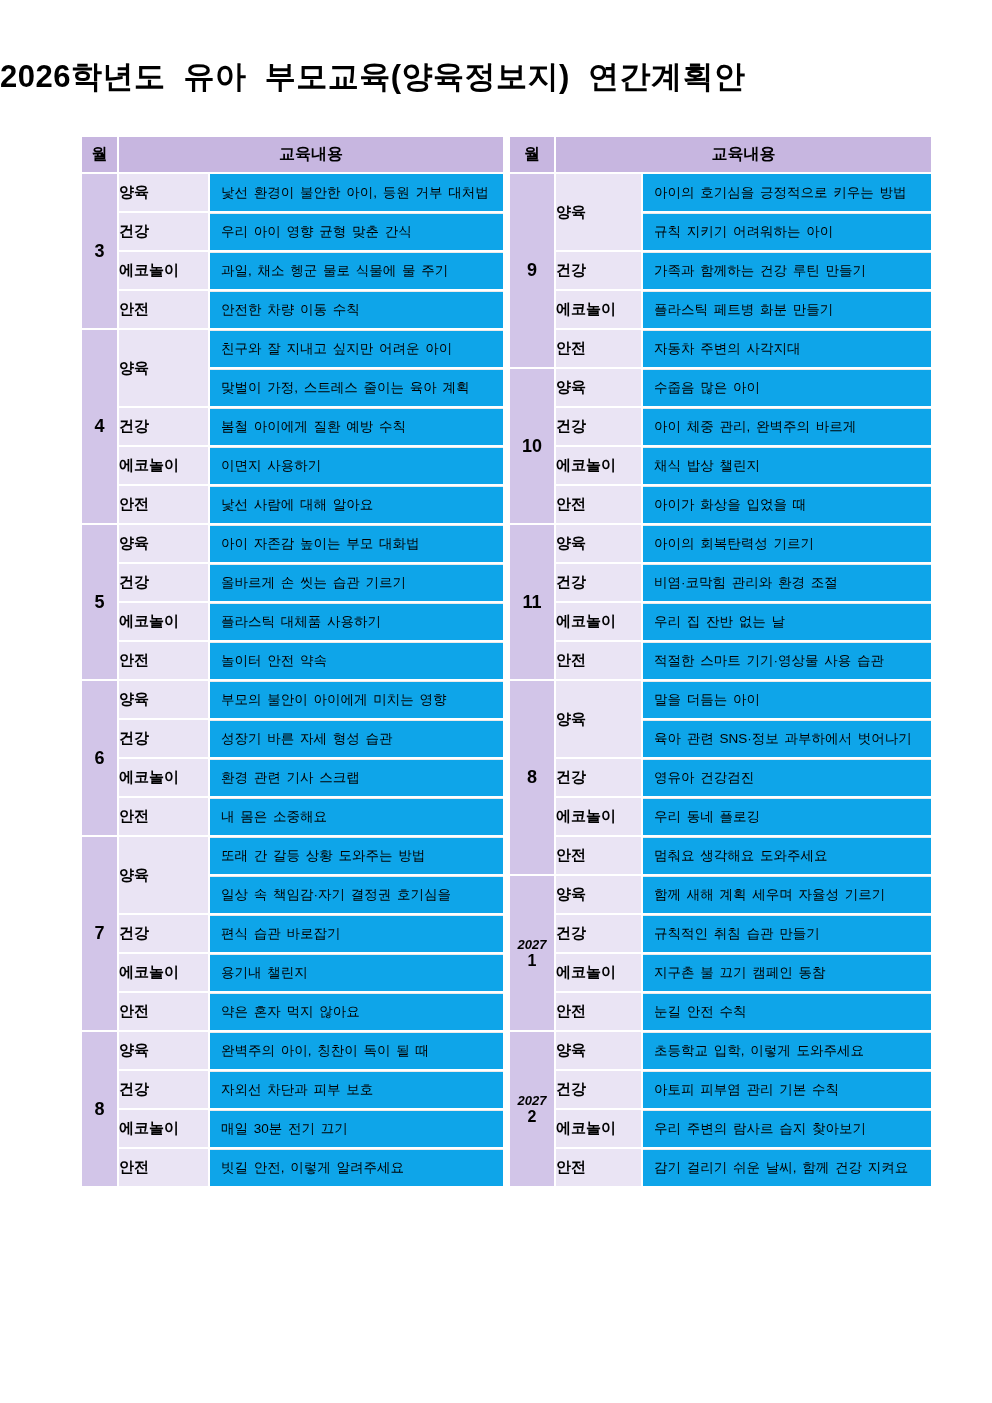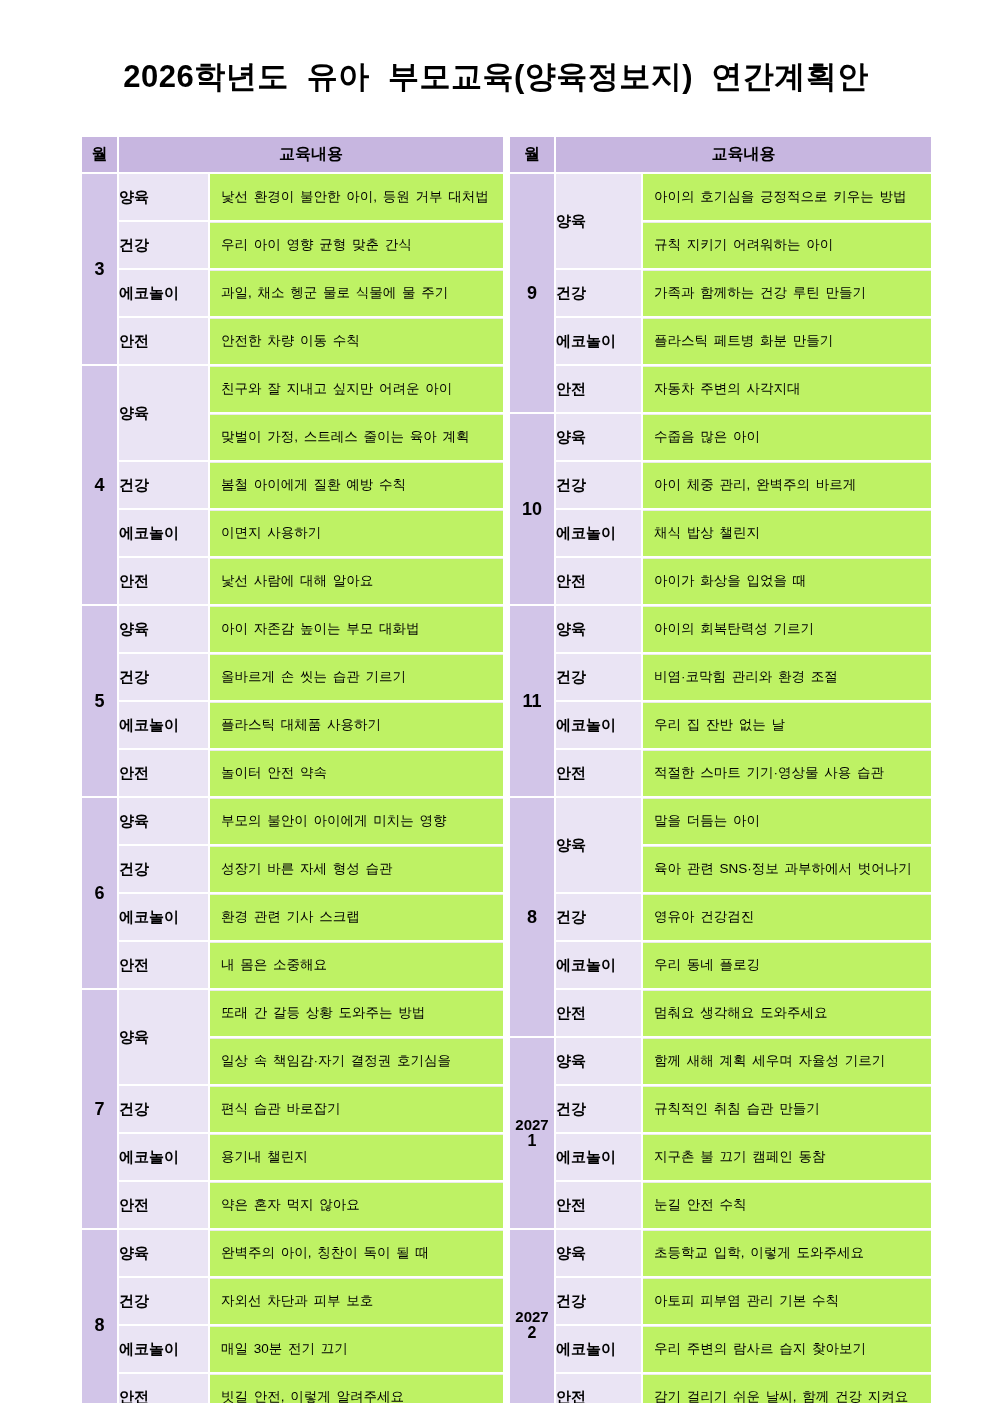--- a/index.html
+++ b/index.html
@@ -8,21 +8,20 @@
     width: 992px;
     height: 1403px;
     background: #ffffff;
     color: #000;
     font-family: "Liberation Sans", "DejaVu Sans", sans-serif;
   }
   .page { padding-top: 56px; }
 
   .title {
     margin: 0;
-    text-align: center;
     font-size: 31px;
     font-weight: bold;
     letter-spacing: 0.5px;
     word-spacing: 9px;
     color: #000;
   }
 
   .tables {
     display: flex;
     gap: 3px;
@@ -55,37 +54,37 @@
     color: #000;
   }
 
   td.month {
     background: #d2c5e8;
     font-weight: bold;
     font-size: 18px;
     text-align: center;
     color: #000;
   }
-  td.month .year { font-size: 15px; font-weight: bold; line-height: 15px; }
+  td.month .year { font-size: 13px; font-weight: bold; line-height: 15px; font-style: italic; }
   td.month .mnum { font-size: 16px; font-weight: bold; line-height: 17px; }
 
   td.cat {
     background: #eae4f4;
     font-weight: bold;
     font-size: 15px;
     text-align: left;
     color: #000;
   }
 
   td.content {
-    background: #bef264;
+    background: #0ea5e9;
     font-size: 13.5px;
     word-spacing: 2px;
     padding-left: 11px;
-    height: 48px;
+    height: 39px;
     vertical-align: middle;
     box-shadow: inset 0 1px 0 #ebebeb;
     white-space: nowrap;
     overflow: hidden;
   }
   tbody tr:first-child td.content { box-shadow: none; }
 
   .footer-note {
     width: 849px;
     margin: 13px 0 0 80px;

